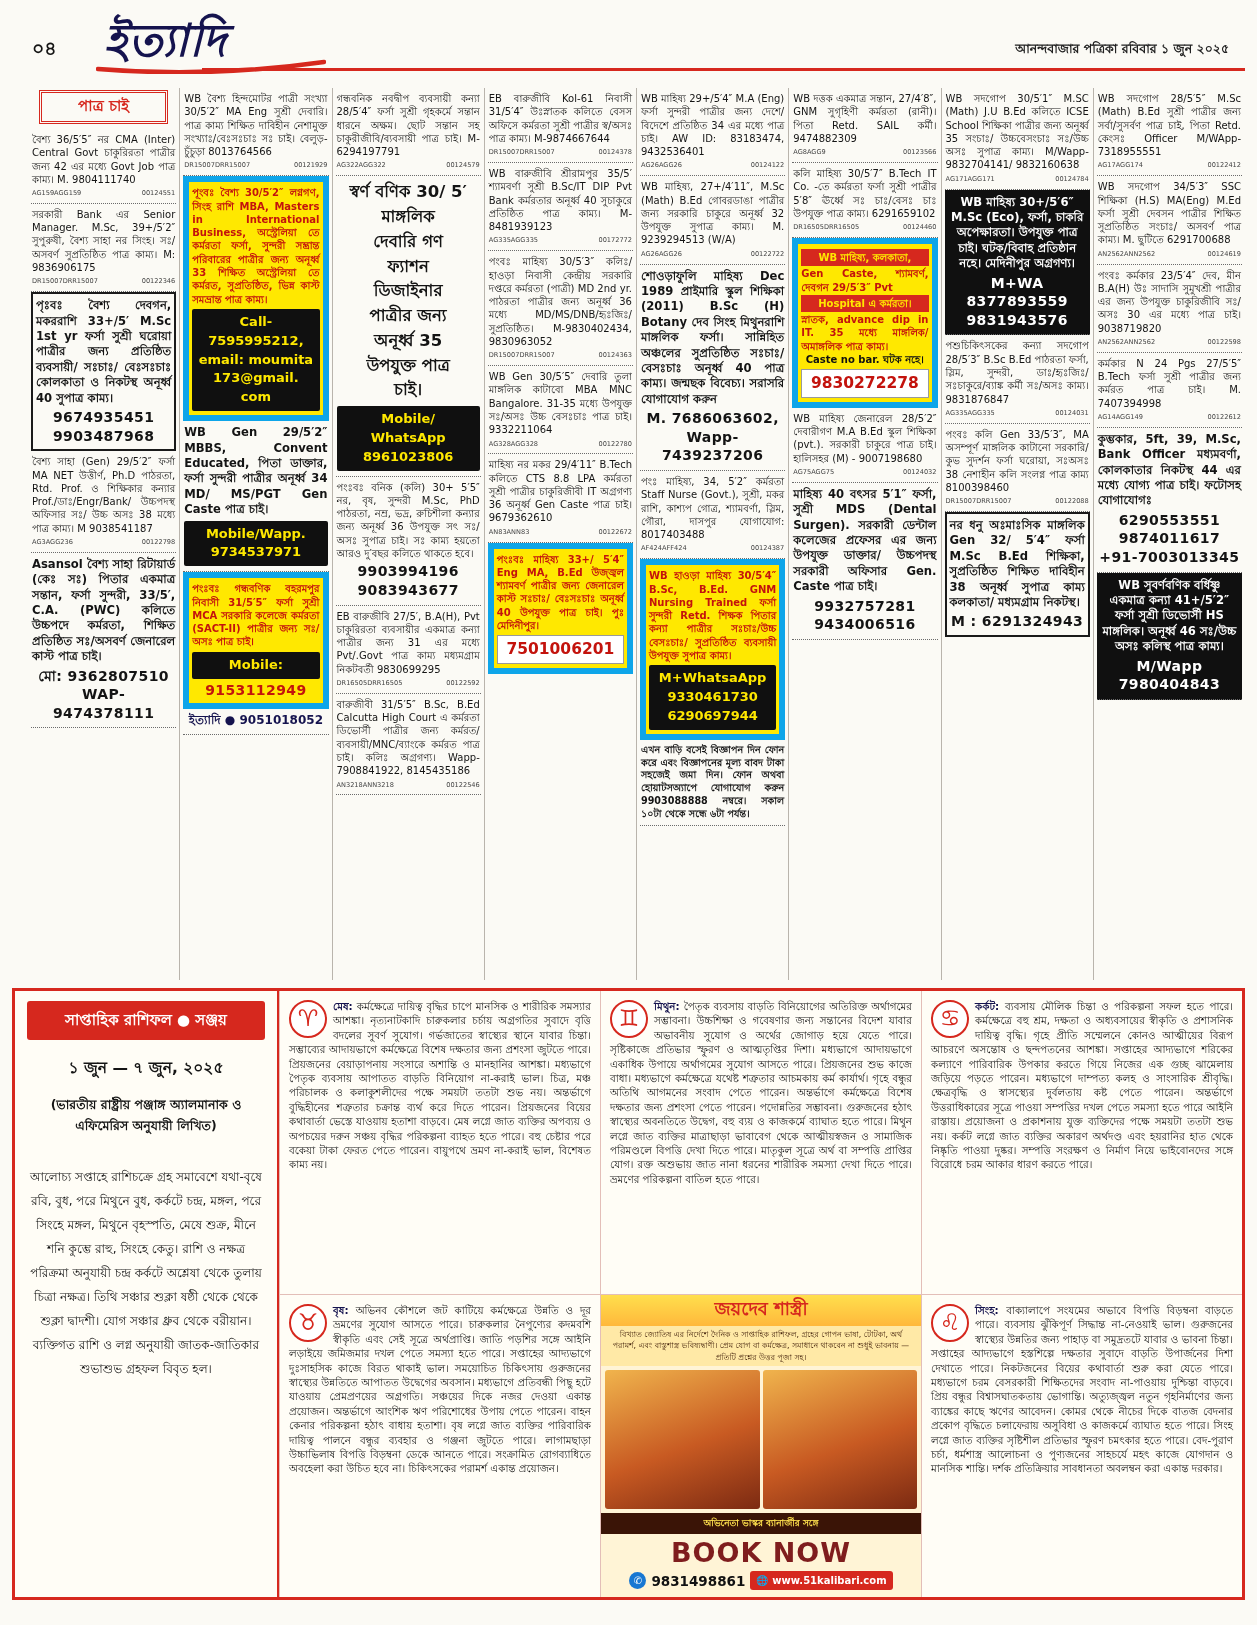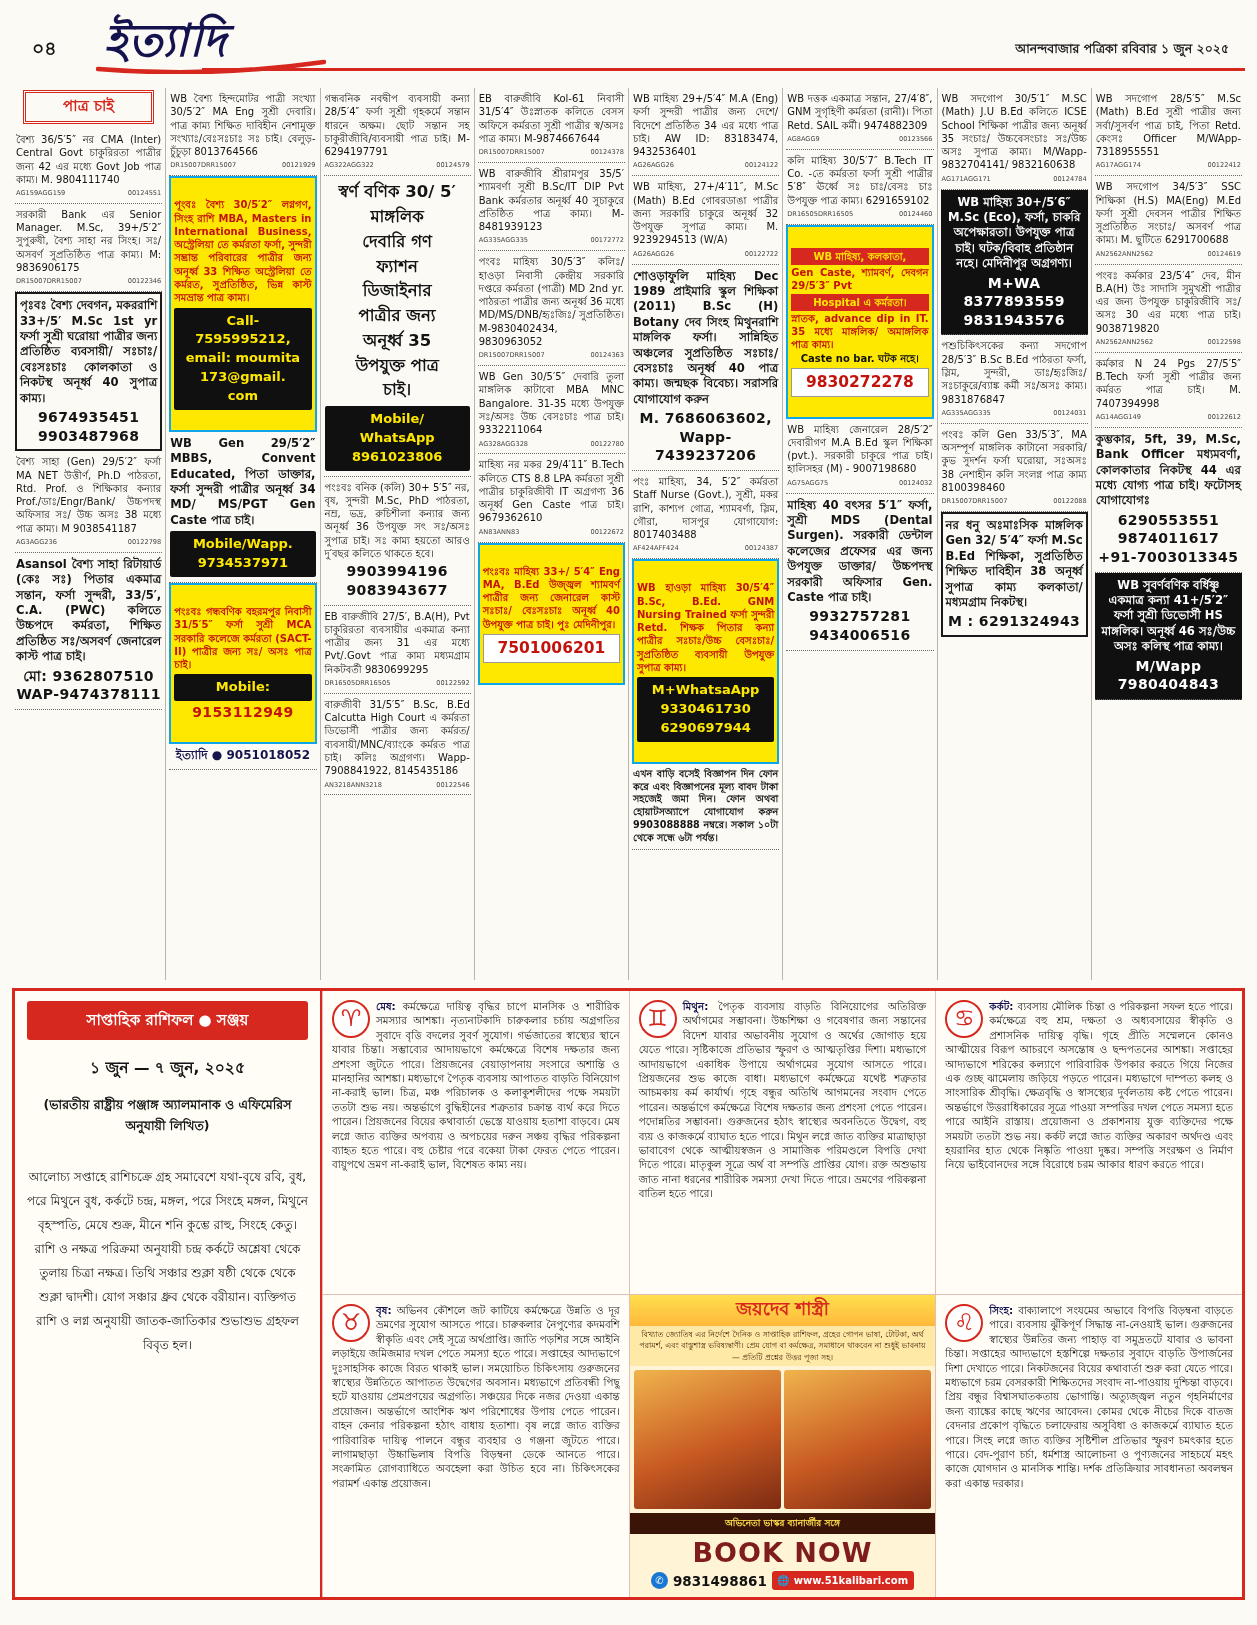--- a/index.html
+++ b/index.html
@@ -11,42 +11,42 @@
 header{position:relative;height:76px;}
 .pageno{position:absolute;left:20px;top:30px;font-size:19px;font-weight:bold;}
 .masthead{position:absolute;left:92px;top:2px;font-size:45px;font-weight:bold;font-style:italic;color:#15134e;letter-spacing:1px;}
 .swash{position:absolute;left:84px;top:54px;width:230px;height:16px;}
 .dateline{position:absolute;right:16px;top:36px;font-size:12.5px;font-weight:bold;color:#222;}
 .headrule{position:absolute;left:190px;right:0;top:64px;height:2.5px;background:#d6281e;}
 
 
 .classifieds{display:flex;height:892px;overflow:hidden;margin-top:8px;}
 .col{flex:1 1 0;min-width:0;padding:0 3px;border-left:1px solid #b9b4ac;overflow:hidden;}
-.col:first-child{border-left:none;}
+.col:first-child{border-left:none;margin-left:16px;}
 .ad{padding:4px 1px 5px;border-bottom:1px dotted #6b6b6b;font-size:10px;line-height:1.33;text-align:justify;}
 .ad.patra{border:3px double #d6281e;color:#d6281e;font-weight:bold;text-align:center;font-size:15px;padding:4px;margin:2px 8px 5px;}
-.ad.yellow{background:#ffe800;color:#c3130d;font-weight:bold;border:2px solid #0ea5e9;padding:20px 3px;}
+.ad.yellow{background:#ffe800;color:#c3130d;font-weight:bold;border:6px solid #0ea5e9;padding:4px 3px;}
 .ad.blackad{background:#101010;color:#fff;font-weight:bold;text-align:center;padding:5px 3px;}
 .ad.boxed{border:2px solid #1a1a1a;padding:4px 3px;}
 .ad.notice{font-weight:bold;font-size:9.6px;}
 .p-body{}
 .p-bodylg{font-size:11.6px;font-weight:bold;}
 .p-bodyblack{color:#111;font-weight:bold;text-align:center;}
 .p-display{font-size:16.5px;font-weight:bold;text-align:center;line-height:1.5;white-space:pre-line;}
 .p-phone{font-size:14px;font-weight:bold;text-align:center;letter-spacing:.4px;margin-top:2px;white-space:pre-line;}
 .p-blackbox{background:#101010;color:#ffe800;font-weight:bold;text-align:center;font-size:13px;padding:4px 2px;margin-top:3px;border-radius:2px;white-space:pre-line;line-height:1.45;}
 .p-whitebox{background:#fff;color:#c3130d;font-weight:bold;text-align:center;font-size:15.5px;padding:3px 2px;margin-top:3px;border:1px solid #9a9a9a;}
 .p-redline{background:#d6281e;color:#ffe800;font-weight:bold;text-align:center;padding:2px 1px;margin:1px 0;}
 .p-etc{font-weight:bold;text-align:center;font-size:12px;color:#15134e;}
 .p-etc::before{content:"";}
 .code{display:flex;justify-content:space-between;font-size:6.6px;color:#444;margin-top:3px;font-weight:normal;}
 
 
 .horo{display:flex;border:3px solid #d6281e;margin-top:8px;height:612px;overflow:hidden;background:#fffdf6;}
-.horo-left{width:307px;border-right:2px solid #d6281e;padding:10px 12px;text-align:center;flex-shrink:0;}
+.horo-left{width:264px;border-right:2px solid #d6281e;padding:10px 12px;text-align:center;flex-shrink:0;}
 .horo-title{background:#d6281e;color:#fff;font-weight:bold;font-size:15px;padding:7px 4px;border-radius:3px;}
 .horo-date{font-size:15.5px;font-weight:bold;margin:16px 0 12px;}
 .horo-note{font-size:12.5px;font-weight:bold;margin-bottom:28px;line-height:1.7;}
 .horo-intro-text{font-size:12px;line-height:2.0;}
 .horo-grid{flex:1;display:grid;grid-template-columns:1fr 1fr 1fr;grid-auto-rows:1fr;min-width:0;}
 .sign{padding:8px 9px;border-left:1px solid #e3beb8;border-top:1px solid #e3beb8;font-size:10.3px;line-height:1.4;text-align:justify;overflow:hidden;}
 .sign:nth-child(-n+3){border-top:none;}
 .sign b{color:#15134e;}
 .zicon{float:left;width:38px;height:38px;border:2.5px solid #d6281e;border-radius:50%;color:#d6281e;font-size:23px;line-height:33px;text-align:center;margin:1px 6px 2px 0;font-weight:bold;background:#fff;}
 

